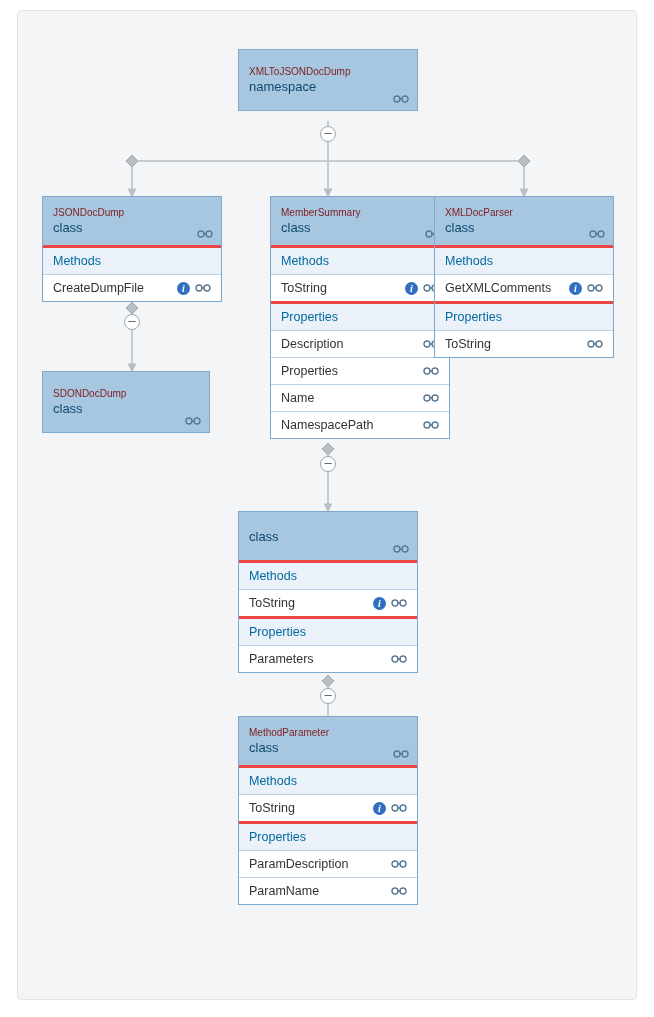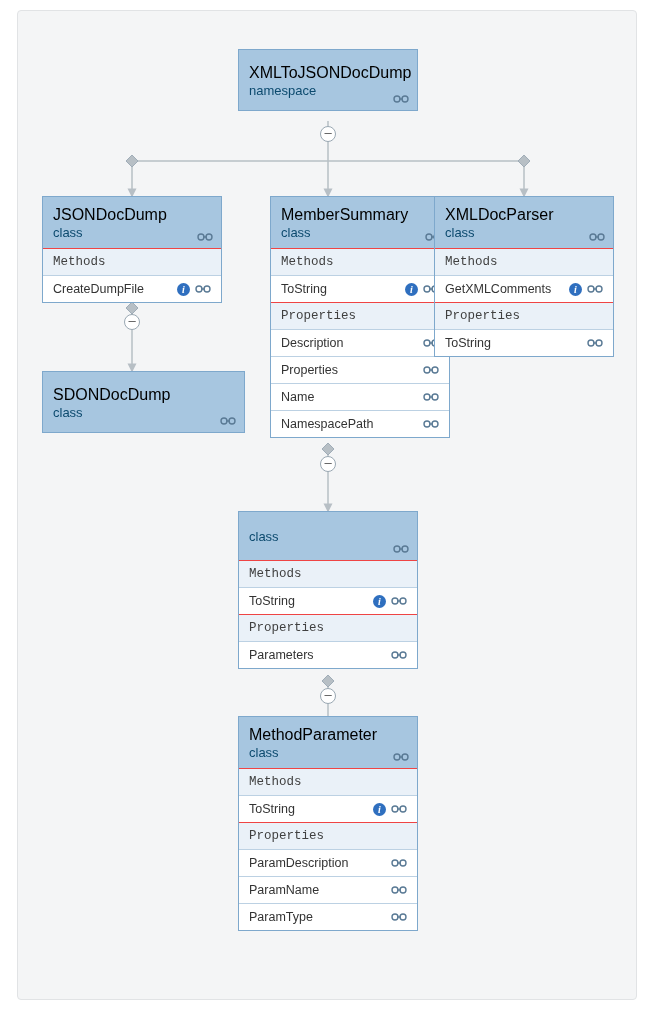--- a/index.html
+++ b/index.html
@@ -43,35 +43,34 @@
     background: #a7c6e0;
     padding: 8px 10px 8px 10px;
     position: relative;
     min-height: 48px;
     display: flex;
     flex-direction: column;
     justify-content: center;
   }
   .node-header.tall { min-height: 60px; }
   .node-title {
-    font-size: 16px;
+    font-size: 10px;
     line-height: 1.25;
-    color: #000000;
+    color: #7f1d1d;
   }
   .node-sub {
     font-size: 13px;
     color: #0c4a6e;
   }
   .section {
     background: #eaf1f8;
-    border-top: 1px solid #ef4444;
+    border-top: 3px solid #ef4444;
     padding: 6px 10px;
     font-size: 12.5px;
-    color: #404040;
-    font-family: Liberation Mono, monospace;
+    color: #0369a1;
   }
   .row {
     background: #ffffff;
     border-top: 1px solid #bcd1e3;
     padding: 6px 10px 6px 10px;
     font-size: 12.5px;
     position: relative;
     color: #333;
     display: flex;
     align-items: center;
@@ -205,21 +204,21 @@
                   <circle cx="4" cy="5" r="3"></circle>
                   <circle cx="12" cy="5" r="3"></circle>
                   <line x1="6" y1="5" x2="10" y2="5"></line>
                 </g>
               </svg>
           </span>
         </span>
       </div>
     </div>
 
-    <div class="node" style="left:24px; top:360px; width:203px;">
+    <div class="node" style="left:24px; top:360px; width:168px;">
       <div class="node-header tall">
         <span class="node-title">SDONDocDump</span>
         <span class="node-sub">class</span>
         <span class="link-icon header-link">
           <svg width="16" height="10">
               <g fill="none" stroke="#5a7a95" stroke-width="1.4">
                 <circle cx="4" cy="5" r="3"></circle>
                 <circle cx="12" cy="5" r="3"></circle>
                 <line x1="6" y1="5" x2="10" y2="5"></line>
               </g>
@@ -462,30 +461,16 @@
               <svg width="16" height="10">
                 <g fill="none" stroke="#5a7a95" stroke-width="1.4">
                   <circle cx="4" cy="5" r="3"></circle>
                   <circle cx="12" cy="5" r="3"></circle>
                   <line x1="6" y1="5" x2="10" y2="5"></line>
                 </g>
               </svg>
             </span>
           </span>
       </div>
-      <div class="row">
-        <span class="label">ParamType</span>
-        <span class="icons">
-            <span class="link-icon">
-              <svg width="16" height="10">
-                <g fill="none" stroke="#5a7a95" stroke-width="1.4">
-                  <circle cx="4" cy="5" r="3"></circle>
-                  <circle cx="12" cy="5" r="3"></circle>
-                  <line x1="6" y1="5" x2="10" y2="5"></line>
-                </g>
-              </svg>
-            </span>
-          </span>
-      </div>
     </div>
 
   </div>
 </div>
 
 </body></html>

